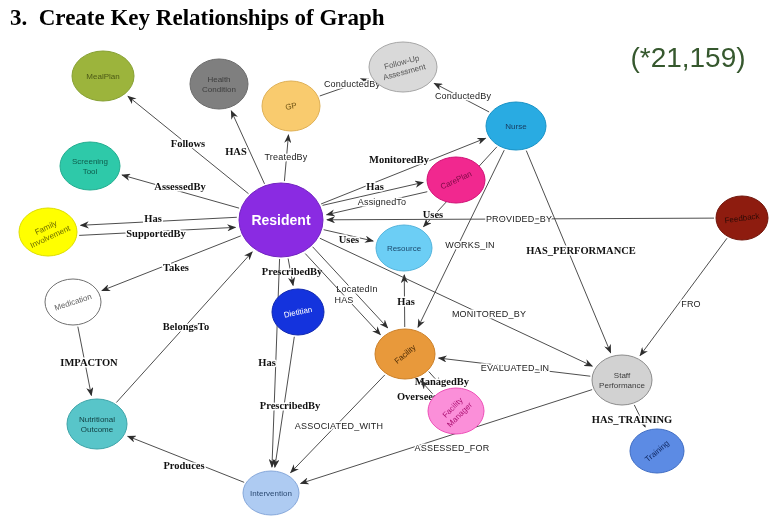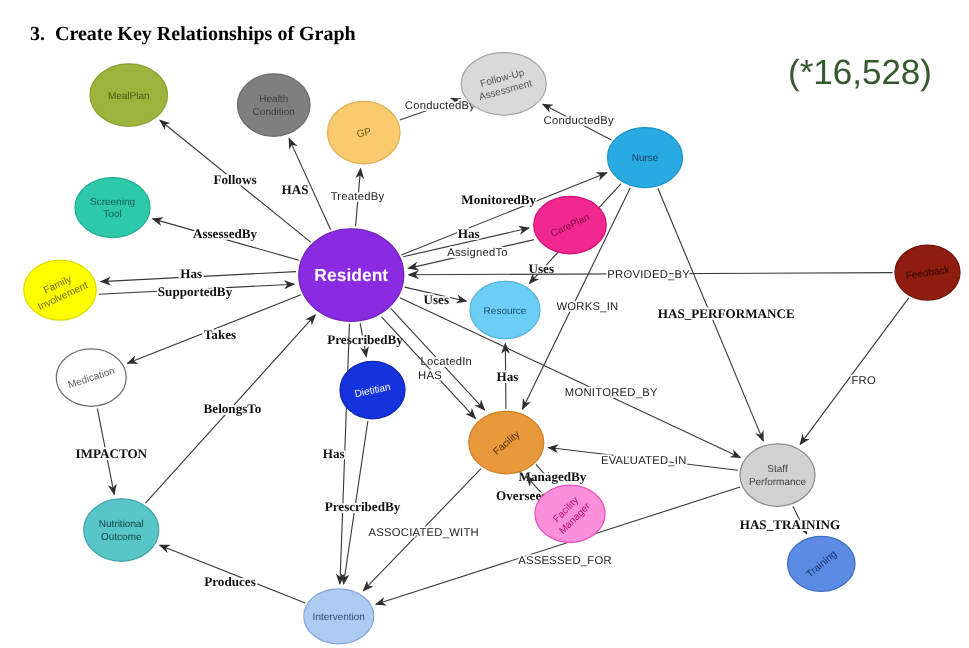--- a/index.html
+++ b/index.html
@@ -1,35 +1,35 @@
 <!DOCTYPE html>
 <html><head>
 <meta charset="utf-8">
 <style>
   html,body{margin:0;padding:0;background:#fff;}
   #stage{position:relative;width:775px;height:518px;background:#fff;overflow:hidden;
          font-family:"Liberation Sans",sans-serif;}
-  .heading{position:absolute;top:5px;left:10px;margin:14px;white-space:pre;
-           font-family:"Liberation Serif",serif;font-weight:bold;font-size:16px;color:#000;}
+  .heading{position:absolute;top:5px;left:10px;margin:0;white-space:pre;
+           font-family:"Liberation Serif",serif;font-weight:bold;font-size:23px;color:#000;}
   .count{position:absolute;top:42px;left:612px;width:152px;text-align:center;
          font-family:"Liberation Sans",sans-serif;font-size:28px;color:#36582e;}
   svg{position:absolute;top:0;left:0;}
   .edge-line{stroke:#3a3a3a;stroke-width:0.9;fill:none;}
   .edge-label{fill:#111;text-anchor:middle;paint-order:stroke;stroke:#fff;
               stroke-width:3px;stroke-linejoin:round;}
   .edge-label.serif{font-family:"Liberation Serif",serif;font-weight:bold;font-size:10.5px;}
   .edge-label.sans{font-family:"Liberation Sans",sans-serif;font-size:9px;letter-spacing:.2px;fill:#222;}
   .node-label{text-anchor:middle;font-family:"Liberation Sans",sans-serif;}
 </style>
 </head>
 <body>
 
 <div id="stage">
   <h1 class="heading">3.  Create Key Relationships of Graph</h1>
-  <div class="count">(*16,528)</div>
+  <div class="count">(*21,159)</div>
   <svg id="graph-svg" width="775" height="518" viewBox="0 0 775 518">
     <defs>
       <marker id="arrow" viewBox="0 0 10 8" refX="9" refY="4" markerWidth="10" markerHeight="8" orient="auto-start-reverse">
         <path d="M0,0 L10,4 L0,8 L3,4 z" fill="#2e2e2e"></path>
       </marker>
     </defs>
 
   <g>
         <g>
           <line x1="248.50998857272762" y1="193.71594581164481" x2="127.99564901894024" y2="96.22119920633368" class="edge-line" marker-end="url(#arrow)"></line>

